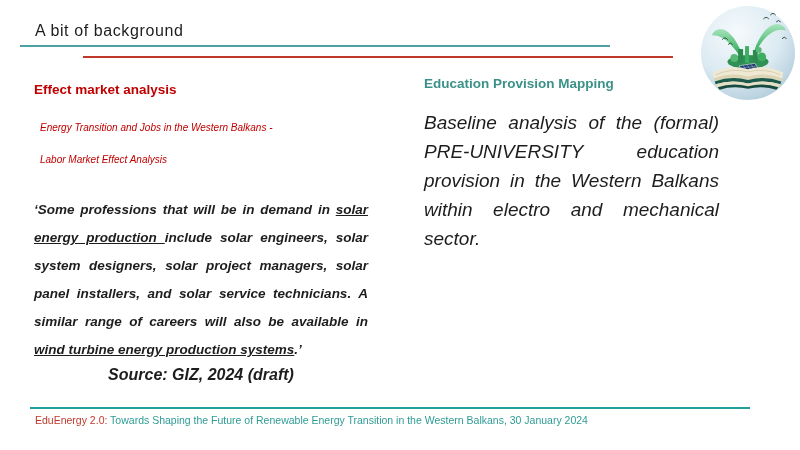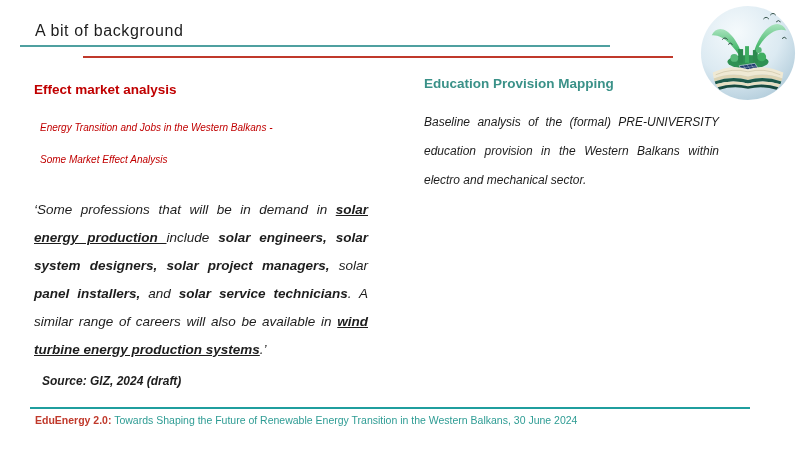--- a/index.html
+++ b/index.html
@@ -83,40 +83,40 @@
     position: absolute;
     top: 196px;
     width: 334px;
     margin: 0;
     font-size: 13.5px;
     font-style: italic;
     line-height: 28px;
     color: var(--text-black, #1d1d1d);
     text-align: justify;
   }
-  .quote .normal { font-weight: normal; }
+  .quote .normal { font-weight: bold; }
   .quote .bold { font-weight: bold; margin-top: 8px; }
   .quote .bold-underline { font-weight: bold; text-decoration: underline; }
   .source-line {
     position: absolute;
     top: 366px;
     width: 334px;
-    margin: 8px;
-    font-size: 12px;
+    margin: 0;
+    font-size: 16px;
     font-style: italic;
     font-weight: bold;
     color: var(--text-black, #1d1d1d);
-    text-align: left;
+    text-align: center;
   }
   .right-body {
     position: absolute;
     top: 108px;
     width: 295px;
     margin: 0;
-    font-size: 12px;
+    font-size: 19px;
     font-style: italic;
     line-height: 29px;
     color: var(--text-black, #1d1d1d);
     text-align: justify;
   }
   
   .footer-line {
     position: absolute;
     left: 30px;
     top: 407px;
@@ -126,21 +126,21 @@
   }
   .footer-text {
     position: absolute;
     left: 35px;
     top: 414px;
     margin: 0;
     font-size: 10.5px;
     color: var(--footer-teal, #2E9C94);
   }
   .footer-brand {
-    font-weight: bold;
+    font-weight: normal;
     color: var(--line-red, #C0392B);
   }
 </style>
 </head>
 <body>
 
 <div class="slide">
 
   <h1 class="page-title">A bit of background</h1>
   <div class="title-line-teal"></div>
@@ -191,28 +191,28 @@
         <path d="M24,36 q2.5,-3 5,0"></path>
         <path d="M30,41 q2,-2.5 4,0"></path>
         <path d="M85,35 q2,-2.5 4,0"></path>
       </g>
     </svg>
   </div>
 
   <section class="left-col">
     <h2 class="col-heading left-heading">Effect market analysis</h2>
     <p class="subline subline-1">Energy Transition and Jobs in the Western Balkans -</p>
-    <p class="subline subline-2">Some Market Effect Analysis</p>
+    <p class="subline subline-2">Labor Market Effect Analysis</p>
     <p class="quote"><span class="normal">‘Some professions that will be in demand in </span><span class="bold-underline">solar energy production </span><span class="normal">include </span><span class="bold">solar engineers,</span><span class="normal"> </span><span class="bold">solar system designers,</span><span class="normal"> </span><span class="bold">solar project managers,</span><span class="normal"> solar </span><span class="bold">panel installers,</span><span class="normal"> and </span><span class="bold">solar service technicians</span><span class="normal">. A similar range of careers will also be available in </span><span class="bold-underline">wind turbine energy production systems</span><span class="normal">.’</span></p>
     <p class="source-line">Source: GIZ, 2024 (draft)</p>
   </section>
 
   <section class="right-col">
     <h2 class="col-heading right-heading">Education Provision Mapping</h2>
     <p class="right-body">Baseline analysis of the (formal) PRE-UNIVERSITY education provision in the Western Balkans within electro and mechanical sector.</p>
   </section>
 
   <div class="footer-line"></div>
   <p class="footer-text">
-    <span class="footer-brand">EduEnergy 2.0:</span><span> Towards Shaping the Future of Renewable Energy Transition in the Western Balkans, 30 June 2024</span>
+    <span class="footer-brand">EduEnergy 2.0:</span><span> Towards Shaping the Future of Renewable Energy Transition in the Western Balkans, 30 January 2024</span>
   </p>
 
 </div>
 
 </body></html>

